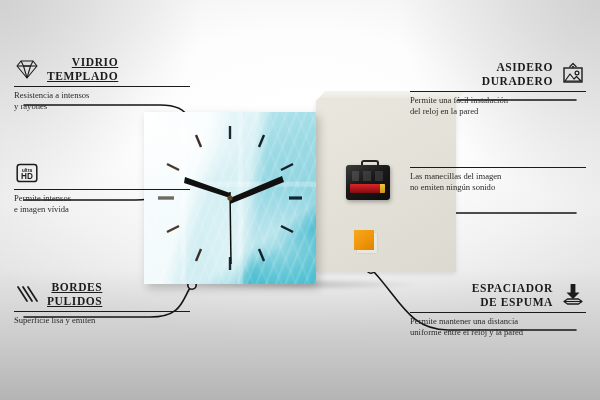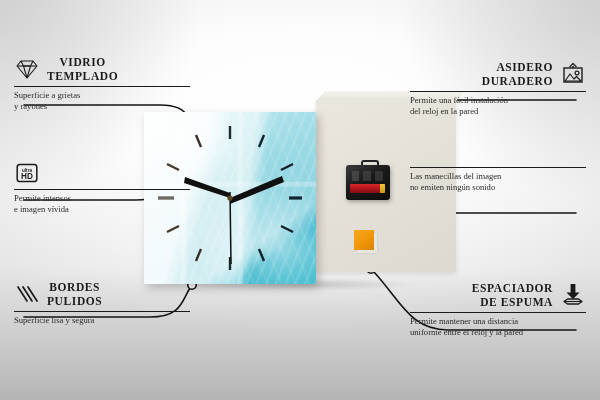--- a/index.html
+++ b/index.html
@@ -85,21 +85,21 @@
   }
   .feature .desc {
     font-family: "Liberation Serif", serif;
     font-size: 8.6px;
     line-height: 11px;
     color: #2a2a2a;
     margin-top: 3px;
     white-space: pre-line;
   }
   .feature.left .head { justify-content: flex-start; }
-  .feature.left .title { text-align: center; }
+  .feature.left .title { text-align: right; text-decoration: underline; }
   .feature.left .desc  { text-align: left; }
   .feature.right .head { justify-content: flex-end; }
   .feature.right .title { text-align: right; }
   .feature.right .desc  { text-align: left; }
 
   .ficon {
     width: 26px; height: 26px;
     flex: 0 0 26px;
     display: block;
   }
@@ -381,21 +381,21 @@
             <path d="M7 5 L9.5 10 L13 22"></path>
             <path d="M19 5 L16.5 10 L13 22"></path>
             <path d="M9.5 10 H16.5"></path>
           </g>
         </svg>
       </span>
       <div class="title">VIDRIO
 TEMPLADO</div>
     </div>
     <div class="rule"></div>
-    <div class="desc">Superficie a grietas
+    <div class="desc">Resistencia a intensos
 y rayones</div>
   </div>
 
   <div class="feature left" id="feat-impresion">
     <div class="head">
       <span class="ficon">
         <svg viewBox="0 0 26 26" xmlns="http://www.w3.org/2000/svg">
           <rect x="3.2" y="4.5" width="19.6" height="17" rx="2.6" fill="none" stroke="#1b1b1b" stroke-width="1.5"></rect>
           <text x="13" y="12.2" font-family="'Liberation Sans', sans-serif" font-size="4.6" font-weight="bold" fill="#1b1b1b" text-anchor="middle">ultra</text>
           <text x="13" y="19.2" font-family="'Liberation Sans', sans-serif" font-size="8.2" font-weight="bold" fill="#1b1b1b" text-anchor="middle">HD</text>
@@ -415,21 +415,21 @@
             <line x1="4" y1="6" x2="13" y2="20"></line>
             <line x1="9" y1="6" x2="18" y2="20"></line>
             <line x1="14" y1="6" x2="23" y2="20"></line>
           </g>
         </svg>
       </span>
       <div class="title">BORDES
 PULIDOS</div>
     </div>
     <div class="rule"></div>
-    <div class="desc">Superficie lisa y segura</div>
+    <div class="desc">Superficie lisa y emiten</div>
   </div>
 
   <div class="feature right" id="feat-asidero">
     <div class="head">
       <div class="title">ASIDERO
 DURADERO</div>
       <span class="ficon">
         <svg viewBox="0 0 26 26" xmlns="http://www.w3.org/2000/svg">
           <path d="M9.5 6 L13 2.5 L16.5 6" fill="none" stroke="#1b1b1b" stroke-width="1.2" stroke-linejoin="round"></path>
           <circle cx="13" cy="6" r="1.1" fill="#1b1b1b"></circle>

